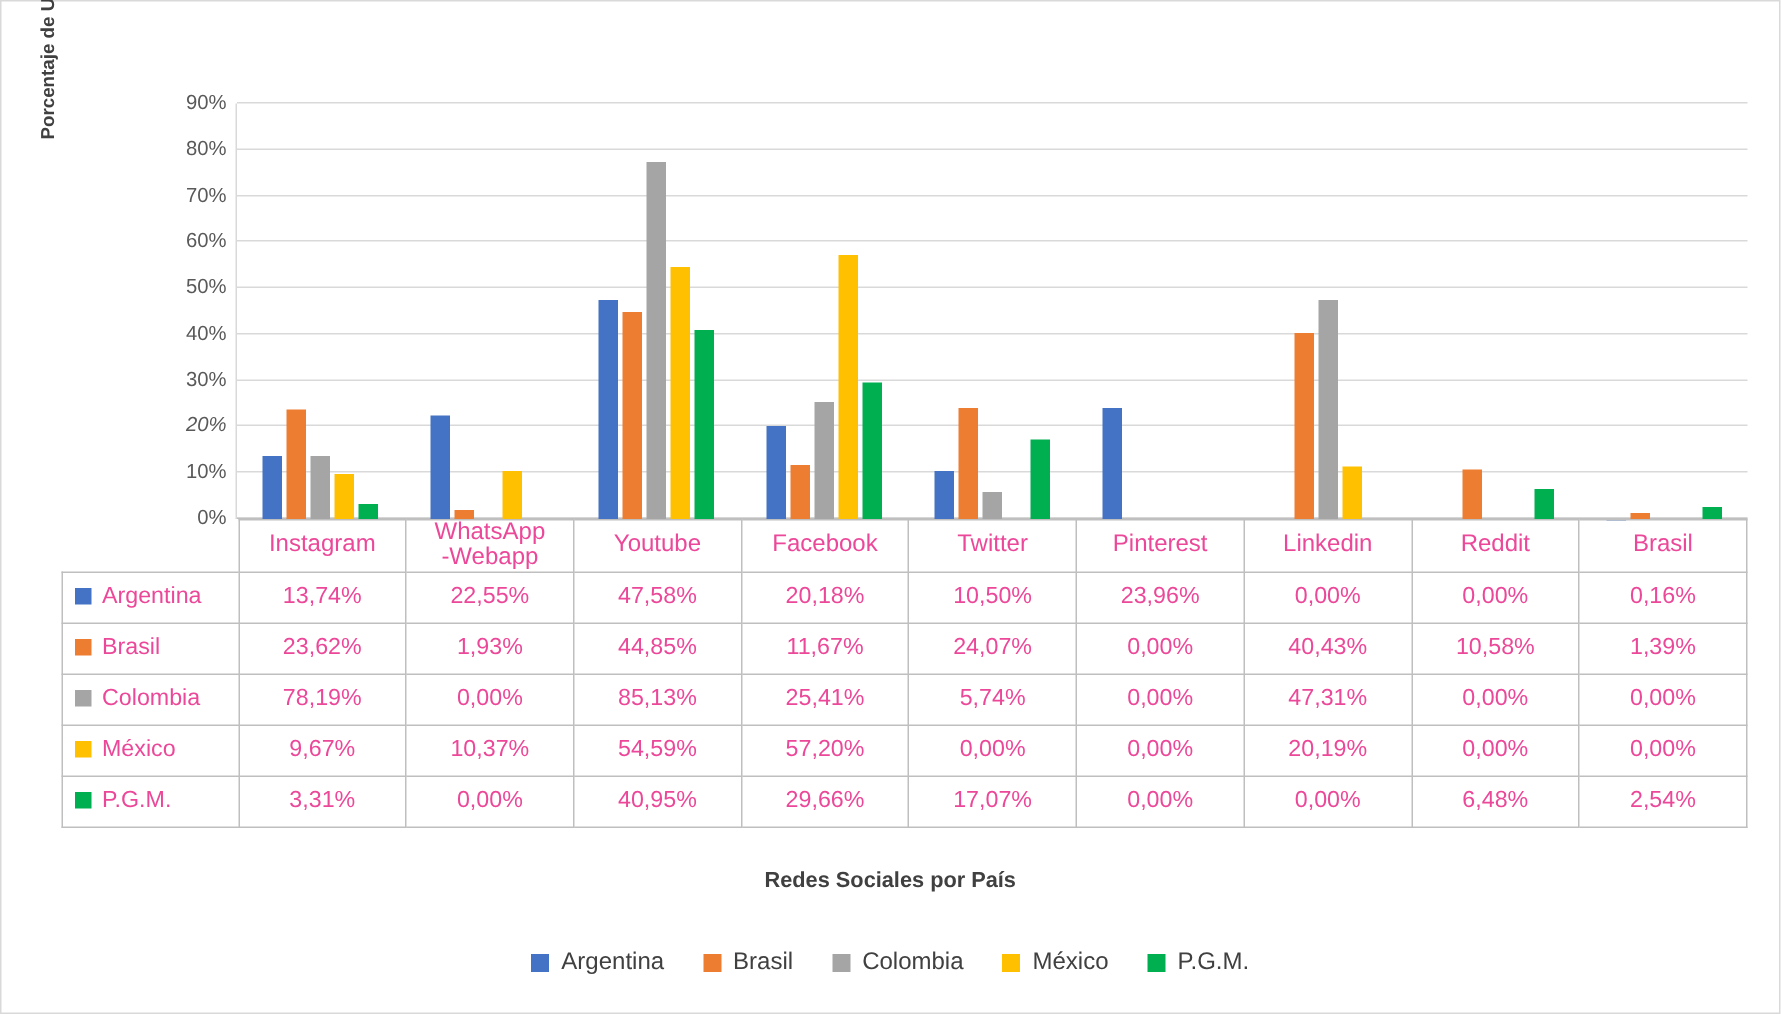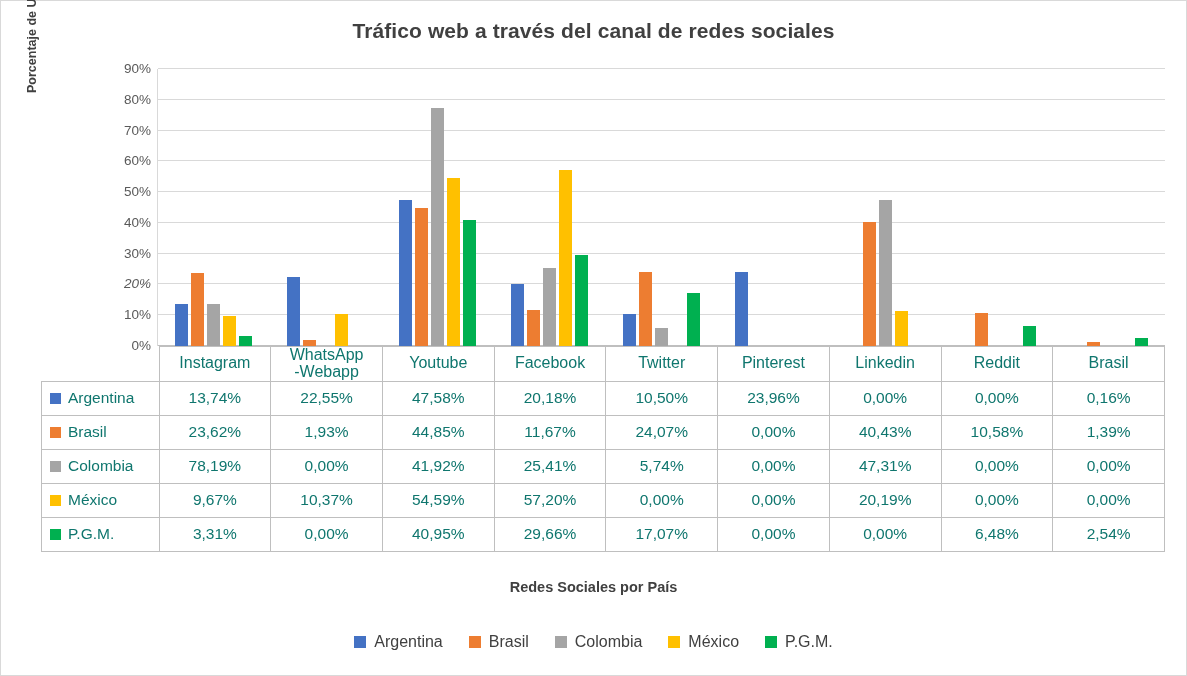--- a/index.html
+++ b/index.html
@@ -123,21 +123,21 @@
   }
   table {
     border-collapse: collapse;
     width: 100%;
     table-layout: fixed;
   }
   th, td {
     border: 1px solid #bfbfbf;
     height: 33px;
     font-size: 15.5px;
-    color: #0f766e;
+    color: #ec4899;
     text-align: center;
     padding: 0;
     overflow: hidden;
     white-space: nowrap;
     margin-left: 23px;
   }
   thead th {
     font-size: 16px;
   }
   .corner-cell {
@@ -195,21 +195,20 @@
   .legend-swatch {
     width: 12px;
     height: 12px;
   }
 </style>
 </head>
 <body>
 
 <div id="chart-frame">
 
-  <div id="chart-title">Tráfico web a través del canal de redes sociales</div>
 
   <div id="yaxis-title">Porcentaje de Utilización</div>
 
   <div id="plot-wrap">
     <div id="plot-area">
       <div id="gridlines">
           <div class="gridline" style="bottom: 0%;">
             <span class="ytick">0%</span>
           </div>
           <div class="gridline" style="bottom: 11.1111%;">
@@ -366,21 +365,21 @@
             <td>24,07%</td>
             <td>0,00%</td>
             <td>40,43%</td>
             <td>10,58%</td>
             <td>1,39%</td>
           </tr>
           <tr>
             <td class="series-name"><span class="swatch" style="background: rgb(165, 165, 165);"></span><span>Colombia</span></td>
             <td>78,19%</td>
             <td>0,00%</td>
-            <td>41,92%</td>
+            <td>85,13%</td>
             <td>25,41%</td>
             <td>5,74%</td>
             <td>0,00%</td>
             <td>47,31%</td>
             <td>0,00%</td>
             <td>0,00%</td>
           </tr>
           <tr>
             <td class="series-name"><span class="swatch" style="background: rgb(255, 192, 0);"></span><span>México</span></td>
             <td>9,67%</td>

